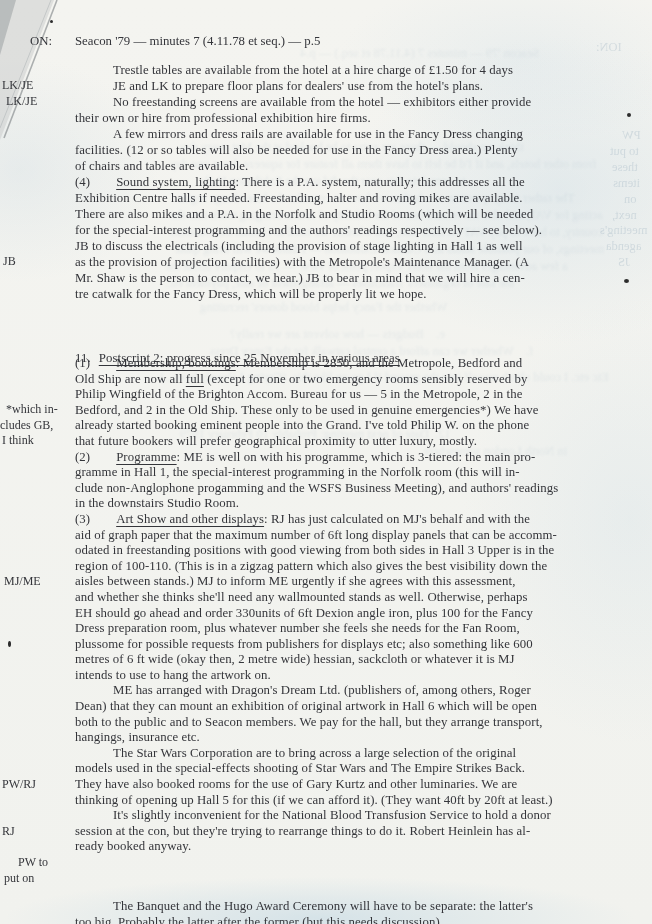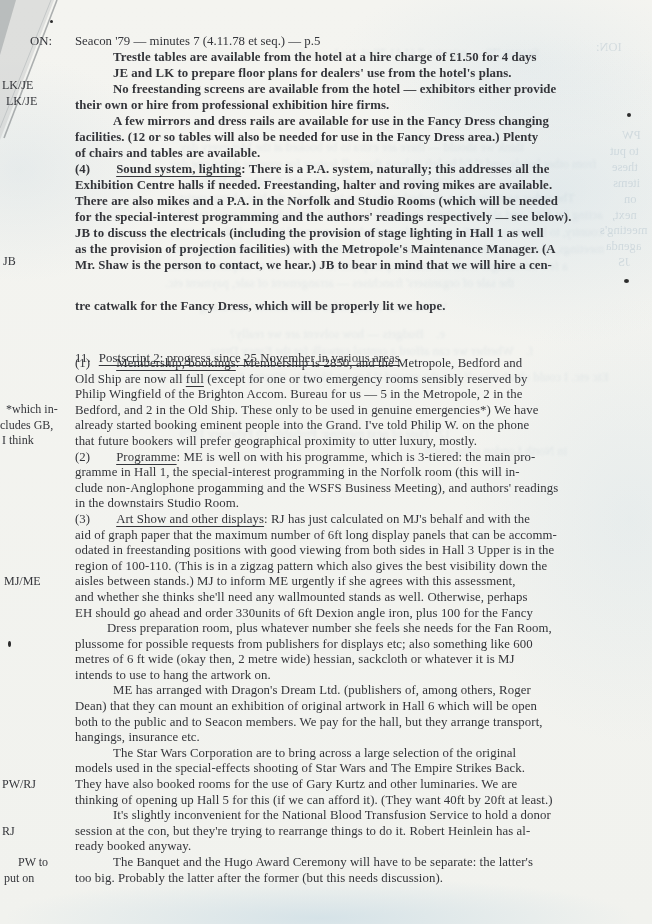--- a/index.html
+++ b/index.html
@@ -36,36 +36,36 @@
     <polygon points="0,0 54,0 0,140" fill="#c7cac9" opacity="0.5"></polygon>
     <polygon points="0,0 16,0 0,55" fill="#9aa0a2" opacity="0.55"></polygon>
     <line x1="57" y1="0" x2="4" y2="138" stroke="#7c8184" stroke-width="1.6" opacity="0.6"></line>
     <line x1="51" y1="0" x2="0" y2="128" stroke="#aab0b2" stroke-width="1" opacity="0.5"></line>
   </svg>
 
   <div class="hdr" style="left:30px;top:34px">ON:</div>
   <div class="hdr" style="left:75px;top:34px">Seacon '79 — minutes 7 (4.11.78 et seq.) — p.5</div>
 
   <div id="doc">
-      <div class="text-block" style="top: 49px; left: 75px; font-weight: bold;">
+      <div class="text-block" style="top: 62px; left: 75px;">
         <div class="text-line" style="height: 16px; line-height: 16px; padding-left: 38px;"><span>Trestle tables are available from the hotel at a hire charge of £1.50 for 4 days</span></div>
         <div class="text-line" style="height: 16px; line-height: 16px; padding-left: 38px;"><span>JE and LK to prepare floor plans for dealers' use from the hotel's plans.</span></div>
         <div class="text-line" style="height: 16px; line-height: 16px; padding-left: 38px;"><span>No freestanding screens are available from the hotel — exhibitors either provide</span></div>
         <div class="text-line" style="height: 16px; line-height: 16px;"><span>their own or hire from professional exhibition hire firms.</span></div>
         <div class="text-line" style="height: 16px; line-height: 16px; padding-left: 38px;"><span>A few mirrors and dress rails are available for use in the Fancy Dress changing</span></div>
         <div class="text-line" style="height: 16px; line-height: 16px;"><span>facilities. (12 or so tables will also be needed for use in the Fancy Dress area.) Plenty</span></div>
         <div class="text-line" style="height: 16px; line-height: 16px;"><span>of chairs and tables are available.</span></div>
         <div class="text-line" style="height: 16px; line-height: 16px;"><span>(4)</span><span class="gap" style="width: 26px;"></span><span class="u">Sound system, lighting</span><span>: There is a P.A. system, naturally; this addresses all the</span></div>
         <div class="text-line" style="height: 16px; line-height: 16px;"><span>Exhibition Centre halls if needed. Freestanding, halter and roving mikes are available.</span></div>
         <div class="text-line" style="height: 16px; line-height: 16px;"><span>There are also mikes and a P.A. in the Norfolk and Studio Rooms (which will be needed</span></div>
         <div class="text-line" style="height: 16px; line-height: 16px;"><span>for the special-interest programming and the authors' readings respectively — see below).</span></div>
         <div class="text-line" style="height: 16px; line-height: 16px;"><span>JB to discuss the electricals (including the provision of stage lighting in Hall 1 as well</span></div>
         <div class="text-line" style="height: 16px; line-height: 16px;"><span>as the provision of projection facilities) with the Metropole's Maintenance Manager. (A</span></div>
         <div class="text-line" style="height: 16px; line-height: 16px;"><span>Mr. Shaw is the person to contact, we hear.) JB to bear in mind that we will hire a cen-</span></div>
-        <div class="text-line" style="height: 16px; line-height: 16px; margin-top: 25px;"><span>tre catwalk for the Fancy Dress, which will be properly lit we hope.</span></div>
+        <div class="text-line" style="height: 16px; line-height: 16px;"><span>tre catwalk for the Fancy Dress, which will be properly lit we hope.</span></div>
       </div>
       <div class="text-block" style="top: 330px; left: 75px;">
         <div class="text-line" style="height: 16px; line-height: 16px; margin-top: 20px;"><span>11.</span><span class="gap" style="width: 8px;"></span><span class="u">Postscript 2: progress since 25 November in various areas</span></div>
       </div>
       <div class="text-block" style="top: 356px; left: 75px;">
         <div class="text-line" style="height: 15.6px; line-height: 15.6px;"><span>(1)</span><span class="gap" style="width: 26px;"></span><span class="u">Membership, bookings</span><span>: Membership is 2850, and the Metropole, Bedford and</span></div>
         <div class="text-line" style="height: 15.6px; line-height: 15.6px;"><span>Old Ship are now all </span><span class="u">full</span><span> (except for one or two emergency rooms sensibly reserved by</span></div>
         <div class="text-line" style="height: 15.6px; line-height: 15.6px;"><span>Philip Wingfield of the Brighton Accom. Bureau for us — 5 in the Metropole, 2 in the</span></div>
         <div class="text-line" style="height: 15.6px; line-height: 15.6px;"><span>Bedford, and 2 in the Old Ship. These only to be used in genuine emergencies*) We have</span></div>
         <div class="text-line" style="height: 15.6px; line-height: 15.6px;"><span>already started booking eminent people into the Grand. I've told Philip W. on the phone</span></div>
@@ -74,36 +74,36 @@
         <div class="text-line" style="height: 15.6px; line-height: 15.6px;"><span>gramme in Hall 1, the special-interest programming in the Norfolk room (this will in-</span></div>
         <div class="text-line" style="height: 15.6px; line-height: 15.6px;"><span>clude non-Anglophone progamming and the WSFS Business Meeting), and authors' readings</span></div>
         <div class="text-line" style="height: 15.6px; line-height: 15.6px;"><span>in the downstairs Studio Room.</span></div>
         <div class="text-line" style="height: 15.6px; line-height: 15.6px;"><span>(3)</span><span class="gap" style="width: 26px;"></span><span class="u">Art Show and other displays</span><span>: RJ has just calculated on MJ's behalf and with the</span></div>
         <div class="text-line" style="height: 15.6px; line-height: 15.6px;"><span>aid of graph paper that the maximum number of 6ft long display panels that can be accomm-</span></div>
         <div class="text-line" style="height: 15.6px; line-height: 15.6px;"><span>odated in freestanding positions with good viewing from both sides in Hall 3 Upper is in the</span></div>
         <div class="text-line" style="height: 15.6px; line-height: 15.6px;"><span>region of 100-110. (This is in a zigzag pattern which also gives the best visibility down the</span></div>
         <div class="text-line" style="height: 15.6px; line-height: 15.6px;"><span>aisles between stands.) MJ to inform ME urgently if she agrees with this assessment,</span></div>
         <div class="text-line" style="height: 15.6px; line-height: 15.6px;"><span>and whether she thinks she'll need any wallmounted stands as well. Otherwise, perhaps</span></div>
         <div class="text-line" style="height: 15.6px; line-height: 15.6px;"><span>EH should go ahead and order 330units of 6ft Dexion angle iron, plus 100 for the Fancy</span></div>
-        <div class="text-line" style="height: 15.6px; line-height: 15.6px; margin-left: 32px;"><span>Dress preparation room, plus whatever number she feels she needs for the Fan Room,</span></div>
+        <div class="text-line" style="height: 15.6px; line-height: 15.6px;"><span>Dress preparation room, plus whatever number she feels she needs for the Fan Room,</span></div>
         <div class="text-line" style="height: 15.6px; line-height: 15.6px;"><span>plussome for possible requests from publishers for displays etc; also something like 600</span></div>
         <div class="text-line" style="height: 15.6px; line-height: 15.6px;"><span>metres of 6 ft wide (okay then, 2 metre wide) hessian, sackcloth or whatever it is MJ</span></div>
         <div class="text-line" style="height: 15.6px; line-height: 15.6px;"><span>intends to use to hang the artwork on.</span></div>
         <div class="text-line" style="height: 15.6px; line-height: 15.6px; padding-left: 38px;"><span>ME has arranged with Dragon's Dream Ltd. (publishers of, among others, Roger</span></div>
         <div class="text-line" style="height: 15.6px; line-height: 15.6px;"><span>Dean) that they can mount an exhibition of original artwork in Hall 6 which will be open</span></div>
         <div class="text-line" style="height: 15.6px; line-height: 15.6px;"><span>both to the public and to Seacon members. We pay for the hall, but they arrange transport,</span></div>
         <div class="text-line" style="height: 15.6px; line-height: 15.6px;"><span>hangings, insurance etc.</span></div>
         <div class="text-line" style="height: 15.6px; line-height: 15.6px; padding-left: 38px;"><span>The Star Wars Corporation are to bring across a large selection of the original</span></div>
         <div class="text-line" style="height: 15.6px; line-height: 15.6px;"><span>models used in the special-effects shooting of Star Wars and The Empire Strikes Back.</span></div>
         <div class="text-line" style="height: 15.6px; line-height: 15.6px;"><span>They have also booked rooms for the use of Gary Kurtz and other luminaries. We are</span></div>
         <div class="text-line" style="height: 15.6px; line-height: 15.6px;"><span>thinking of opening up Hall 5 for this (if we can afford it). (They want 40ft by 20ft at least.)</span></div>
         <div class="text-line" style="height: 15.6px; line-height: 15.6px; padding-left: 38px;"><span>It's slightly inconvenient for the National Blood Transfusion Service to hold a donor</span></div>
         <div class="text-line" style="height: 15.6px; line-height: 15.6px;"><span>session at the con, but they're trying to rearrange things to do it. Robert Heinlein has al-</span></div>
         <div class="text-line" style="height: 15.6px; line-height: 15.6px;"><span>ready booked anyway.</span></div>
-        <div class="text-line" style="height: 15.6px; line-height: 15.6px; padding-left: 38px;"><span>The Banquet and the Hugo Award Ceremony will have to be separate: the latter's</span></div>
+        <div class="text-line" style="height: 15.6px; line-height: 15.6px; padding-left: 38px; margin-top: 44px;"><span>The Banquet and the Hugo Award Ceremony will have to be separate: the latter's</span></div>
         <div class="text-line" style="height: 15.6px; line-height: 15.6px;"><span>too big. Probably the latter after the former (but this needs discussion).</span></div>
       </div>
     </div>
   <div id="margins">
       <div class="margin-note" style="left: 2px; top: 78px;">LK/JE</div>
       <div class="margin-note" style="left: 6px; top: 94px;">LK/JE</div>
       <div class="margin-note" style="left: 3px; top: 254px;">JB</div>
       <div class="margin-note" style="left: 6px; top: 402px;">*which in-</div>
       <div class="margin-note" style="left: 0px; top: 418px;">cludes GB,</div>
       <div class="margin-note" style="left: 2px; top: 433px;">I think</div>

